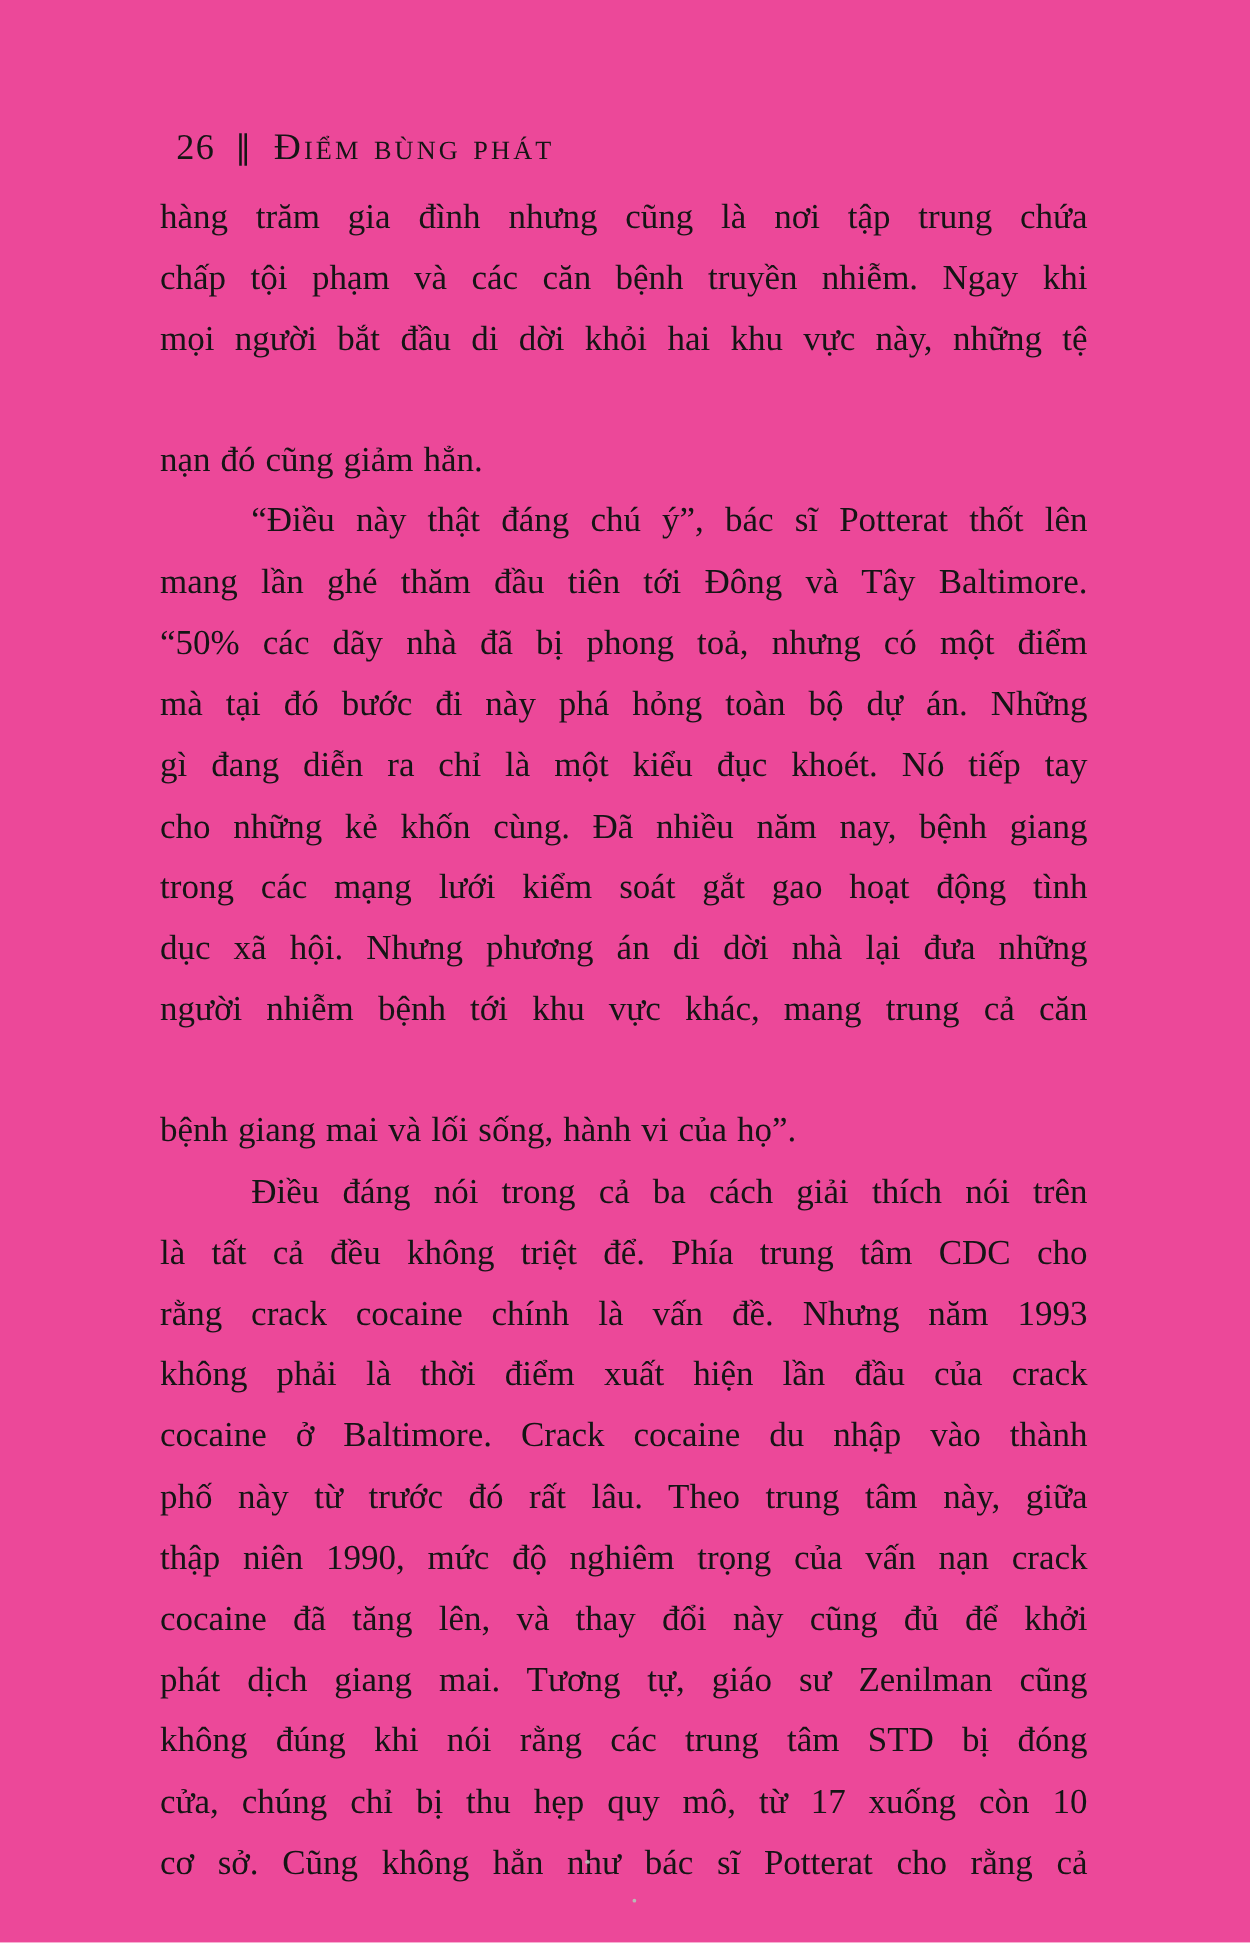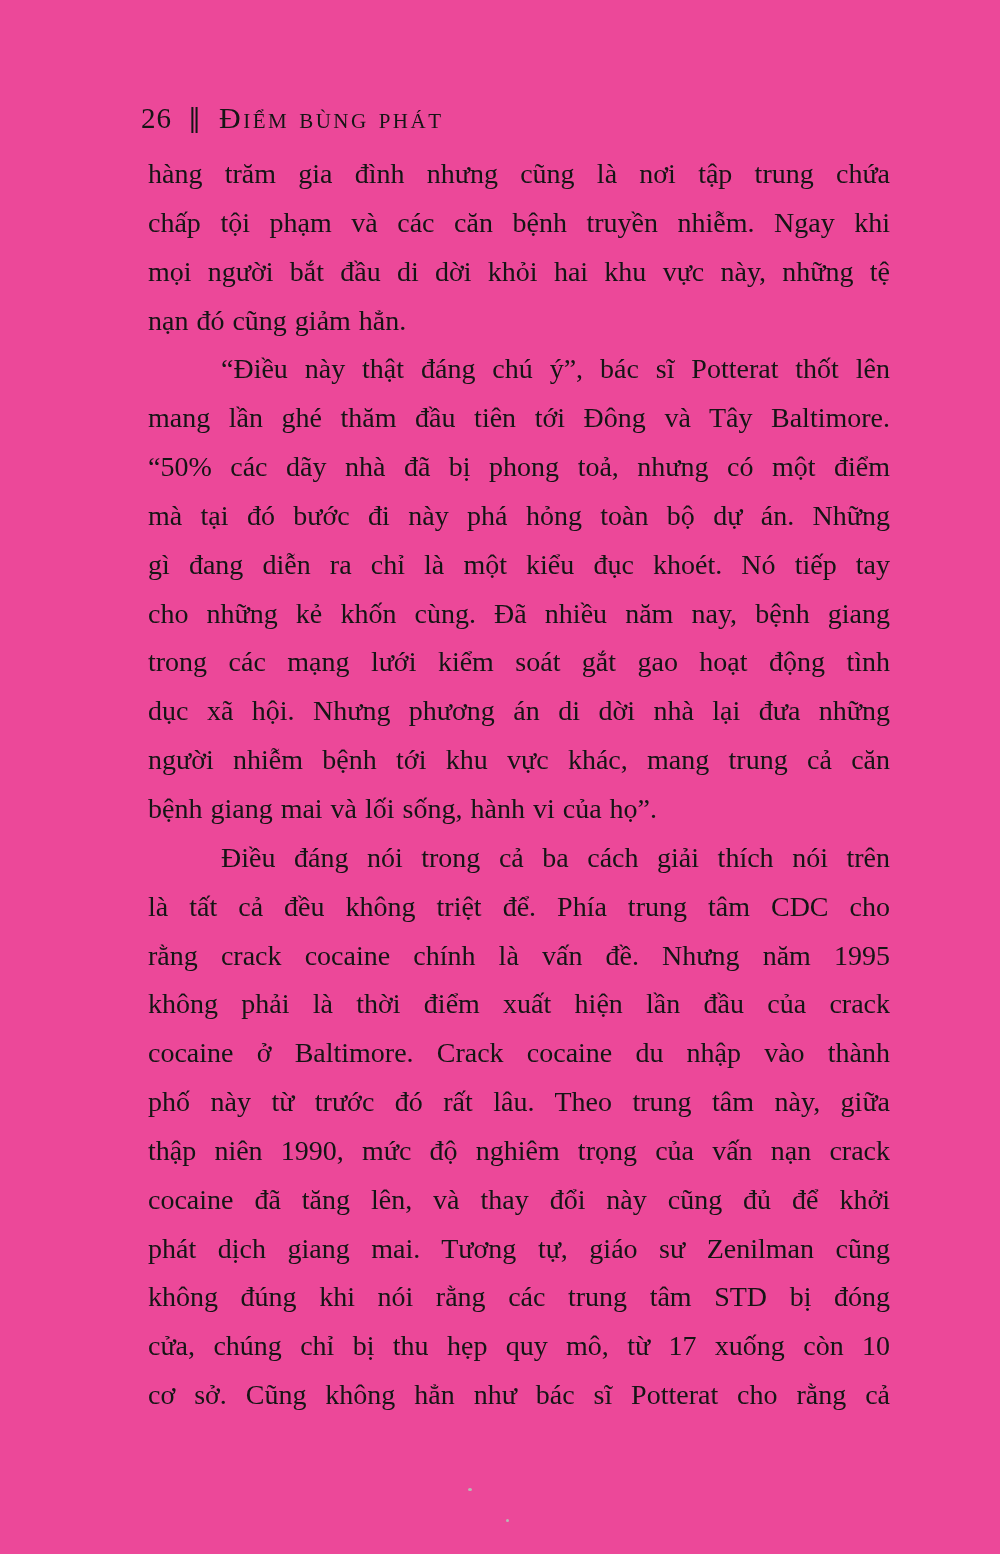--- a/index.html
+++ b/index.html
@@ -39,34 +39,35 @@
   }
   .running-title {
     font-variant: small-caps;
     font-size: 30px;
     letter-spacing: 2.5px;
     margin-top: 19px;
   }
   
   .body-text {
     position: absolute;
-    left: 148px;
+    left: 128px;
     top: 150px;
     width: 742px;
   }
   .line {
     font-size: 28px;
     line-height: 48.85px;
     height: 48.85px;
     text-align: justify;
     text-align-last: justify;
     word-spacing: 1px;
   }
   .line.para-end {
     text-align-last: left;
+    margin-top: 48px;
   }
   .line.indent {
     text-indent: 73px;
   }
   
   .speck {
     position: absolute;
     background: #b9b9b6;
     border-radius: 50%;
   }
@@ -94,21 +95,21 @@
     <div class="line">“50% các dãy nhà đã bị phong toả, nhưng có một điểm</div>
     <div class="line">mà tại đó bước đi này phá hỏng toàn bộ dự án. Những</div>
     <div class="line">gì đang diễn ra chỉ là một kiểu đục khoét. Nó tiếp tay</div>
     <div class="line">cho những kẻ khốn cùng. Đã nhiều năm nay, bệnh giang</div>
     <div class="line">trong các mạng lưới kiểm soát gắt gao hoạt động tình</div>
     <div class="line">dục xã hội. Nhưng phương án di dời nhà lại đưa những</div>
     <div class="line">người nhiễm bệnh tới khu vực khác, mang trung cả căn</div>
     <div class="line para-end">bệnh giang mai và lối sống, hành vi của họ”.</div>
     <div class="line indent">Điều đáng nói trong cả ba cách giải thích nói trên</div>
     <div class="line">là tất cả đều không triệt để. Phía trung tâm CDC cho</div>
-    <div class="line">rằng crack cocaine chính là vấn đề. Nhưng năm 1995</div>
+    <div class="line">rằng crack cocaine chính là vấn đề. Nhưng năm 1993</div>
     <div class="line">không phải là thời điểm xuất hiện lần đầu của crack</div>
     <div class="line">cocaine ở Baltimore. Crack cocaine du nhập vào thành</div>
     <div class="line">phố này từ trước đó rất lâu. Theo trung tâm này, giữa</div>
     <div class="line">thập niên 1990, mức độ nghiêm trọng của vấn nạn crack</div>
     <div class="line">cocaine đã tăng lên, và thay đổi này cũng đủ để khởi</div>
     <div class="line">phát dịch giang mai. Tương tự, giáo sư Zenilman cũng</div>
     <div class="line">không đúng khi nói rằng các trung tâm STD bị đóng</div>
     <div class="line">cửa, chúng chỉ bị thu hẹp quy mô, từ 17 xuống còn 10</div>
     <div class="line">cơ sở. Cũng không hẳn như bác sĩ Potterat cho rằng cả</div>
   </div>

